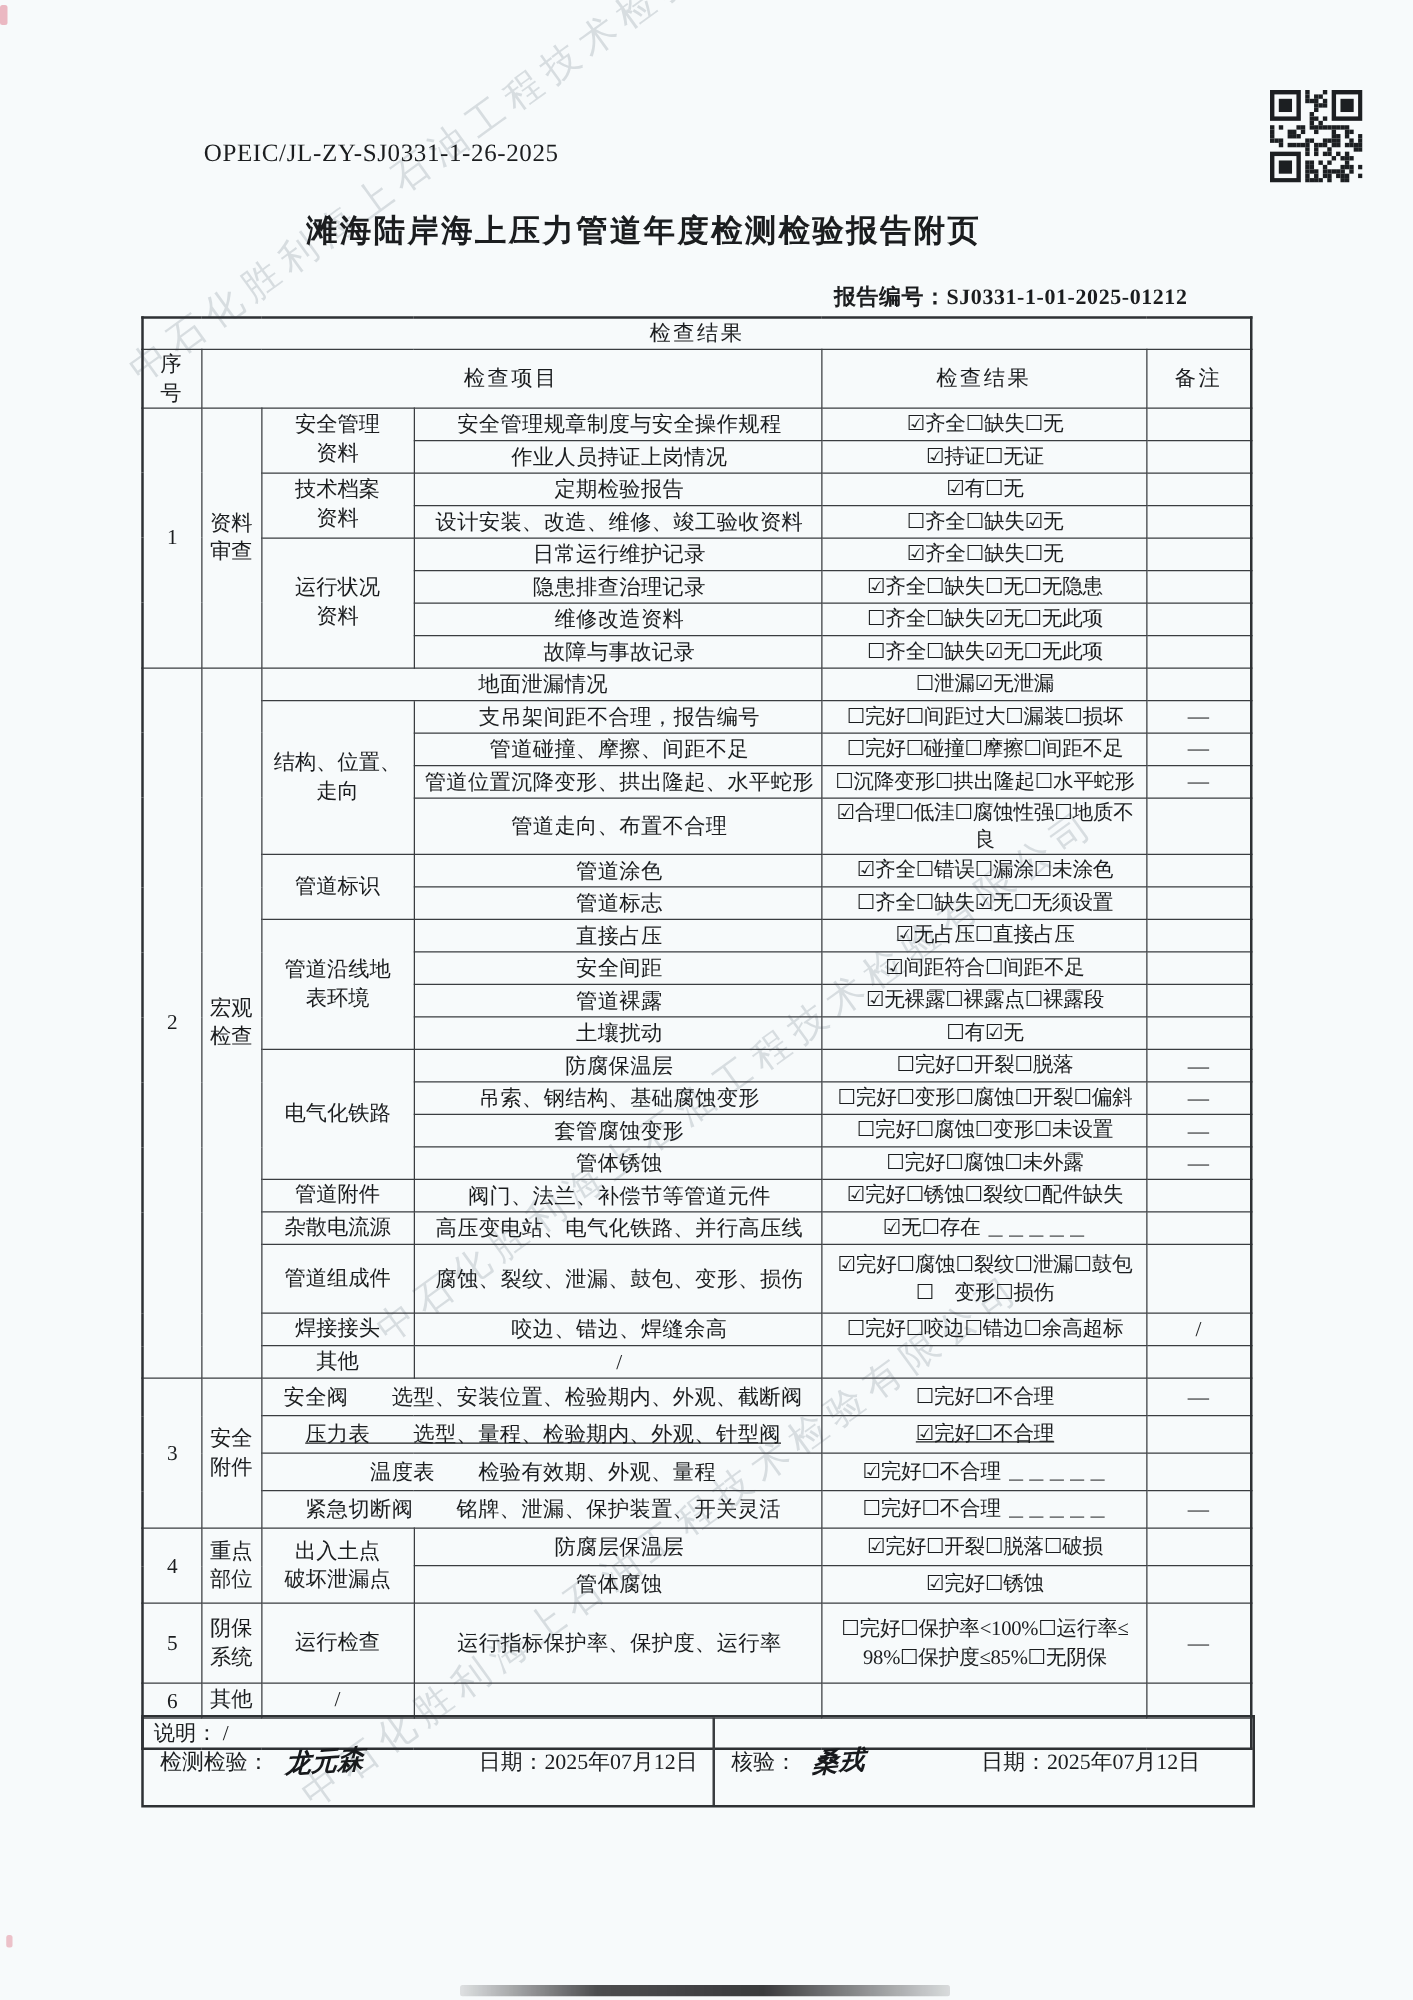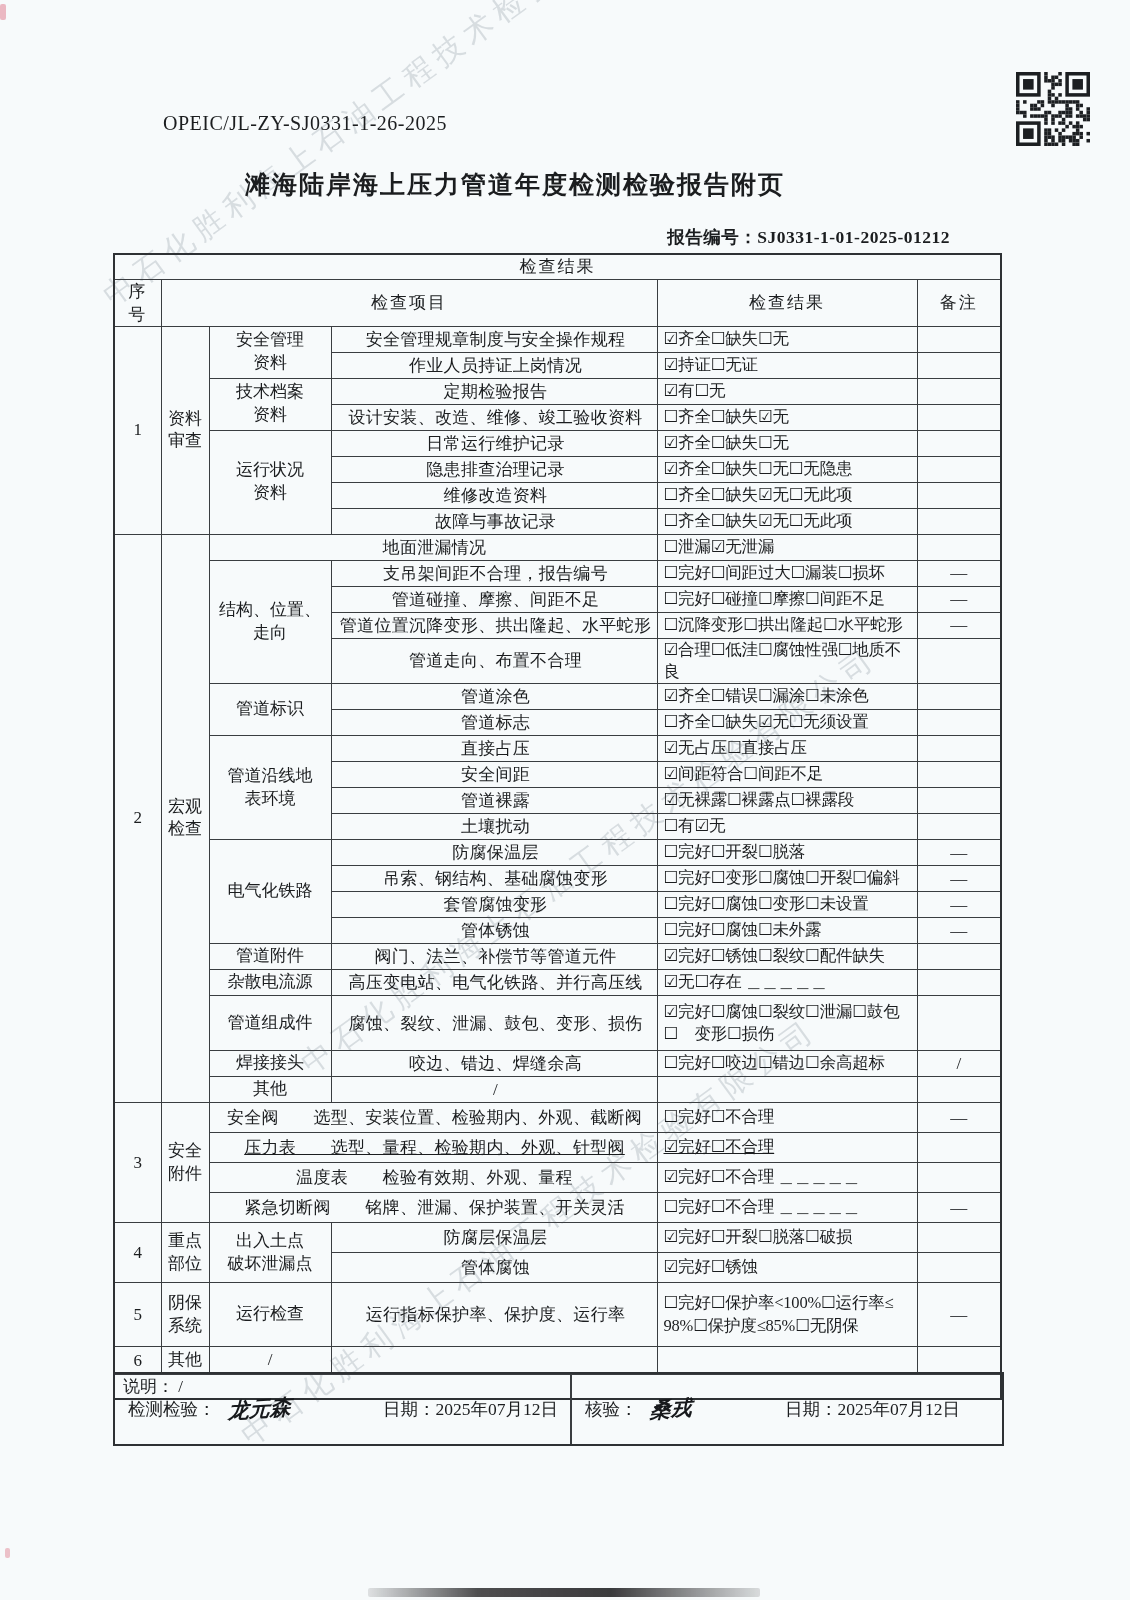--- a/index.html
+++ b/index.html
@@ -24,21 +24,21 @@
   table{border-collapse:collapse;table-layout:fixed;position:absolute;left:113px;top:253px;
     width:887px;font-size:17px;z-index:1;background:transparent;border:2px solid #2e3134;padding-left:40px;}
   th,td{border:1px solid #3a3d40;padding:0 4px;overflow:hidden;font-weight:400;vertical-align:middle;}
   thead tr.h1{height:25px;}
   thead tr.h2{height:27px;}
   thead th{text-align:center;letter-spacing:2px;}
   .td-seq{text-align:center;}
   .td-group{text-align:center;white-space:pre-line;line-height:1.3;}
   .td-sub{text-align:center;white-space:pre-line;line-height:1.35;}
   .td-item{text-align:center;padding-left:7px;letter-spacing:.3px;}
-  .td-res{text-align:left;padding-left:6px;white-space:pre-line;font-size:16.5px;
+  .td-res{text-align:center;padding-left:6px;white-space:pre-line;font-size:16.5px;
           letter-spacing:-.2px;line-height:1.35;}
   .td-rem{text-align:center;}
   .td-note{text-align:left;padding-left:8px;}
   
   .sigbox{left:113px;top:1372px;width:887px;height:70px;border:2px solid #2e3134;
     display:flex;z-index:1;font-size:17.5px;}
   .sig-cell{display:flex;align-items:center;}
   .sig-l{width:430px;border-right:2px solid #3a3d40;padding:0 12px 0 13px;}
   .sig-r{flex:1;padding:0 42px 0 13px;}
   .hand{font-style:italic;font-weight:700;font-size:21px;margin-left:12px;

